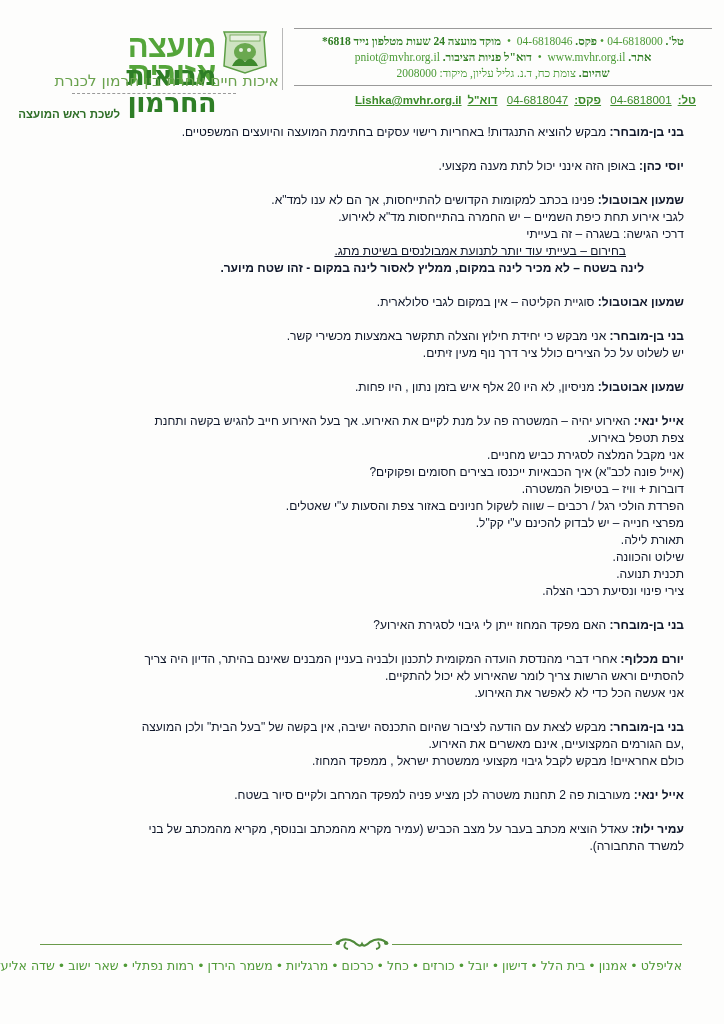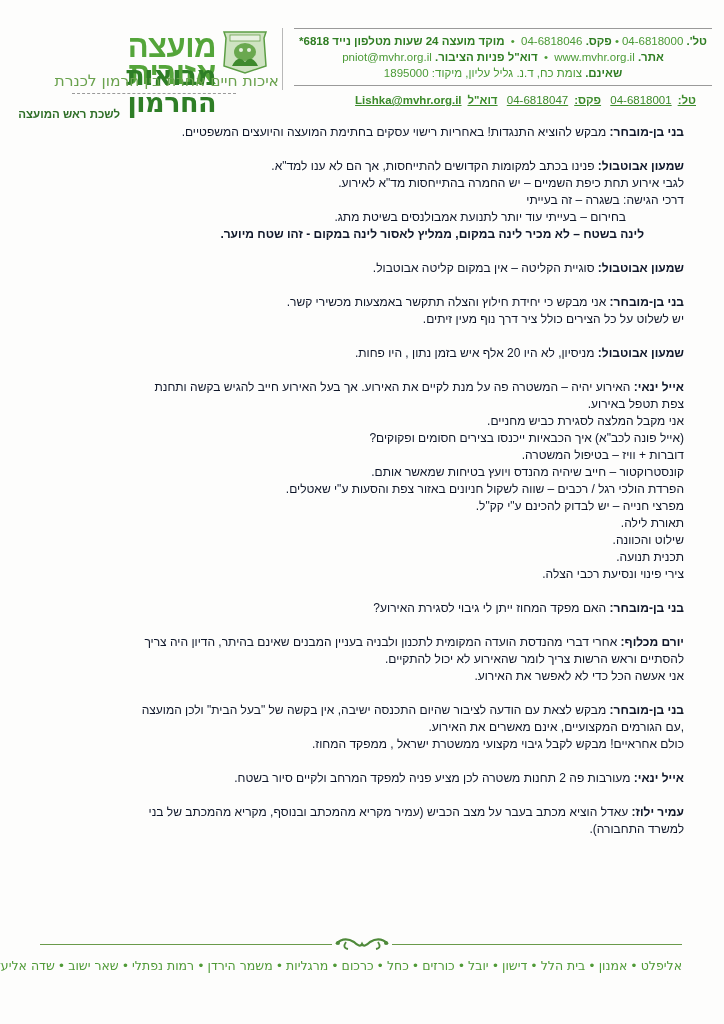--- a/index.html
+++ b/index.html
@@ -10,21 +10,21 @@
     color: #2a2a2a;
     position: relative;
   }
   .page { position: absolute; inset: 0; }
 
   
   .hdr-contact {
     position: absolute; top: 28px; right: 12px; width: 418px;
     border-top: 1px solid #9a9a9a; border-bottom: 1px solid #9a9a9a;
     padding: 4px 0 4px; text-align: center;
-    font-family: Liberation Sans, sans-serif;
+    font-family: Liberation Serif, serif;
   }
   .hdr-line { font-size: 11.5px; line-height: 16px; white-space: nowrap; color: #3b8a2a; }
   .hdr-line b { color: #2f7d22; font-weight: bold; }
   .hdr-line .val { color: #4a9a35; }
   .hdr-line .sep { color: #4a9a35; margin: 0 3px; }
   .hdr-lishka {
     position: absolute; top: 94px; right: 12px; width: 418px;
     text-align: right; padding-right: 16px; box-sizing: border-box;
     font-family: "Liberation Sans", sans-serif; font-size: 11.5px; font-weight: bold;
     color: #3b8a2a; white-space: nowrap;
@@ -66,21 +66,21 @@
 
   
   .content {
     position: absolute; top: 124px; right: 40px; width: 640px;
     font-family: "Liberation Sans", sans-serif; font-size: 12px; line-height: 17px;
     color: #0f172a;
   }
   .para { margin: 0 0 17px 0; }
   .para p { margin: 0; }
   .para .spk { font-weight: bold; }
-  .para .indent { padding-right: 58px; }
+  .para .indent { padding-right: 58px; text-decoration: underline; }
   .para .indent2 { padding-right: 40px; }
   .para .bold-line { font-weight: bold; }
 
   
   .footer-rule {
     position: absolute; top: 944px; left: 40px; width: 642px; height: 1px; background: #6a9a4a;
   }
   .footer-flourish { position: absolute; top: 932px; left: 332px; width: 60px; height: 22px; background: #fdfdfc; }
   .footer-towns {
     position: absolute; top: 958px; left: 40px; width: 642px; text-align: center;
@@ -103,22 +103,22 @@
       <b>6818*</b>
     </div>
     <div class="hdr-line">
       <b>אתר.</b>
       <span class="val">www.mvhr.org.il</span>
       <span class="sep">•</span>
       <b>דוא"ל פניות הציבור.</b>
       <span class="val">pniot@mvhr.org.il</span>
     </div>
     <div class="hdr-line">
-      <b>שאינם.</b>
-      <span class="val">צומת כח, ד.נ. גליל עליון, מיקוד: 1895000</span>
+      <b>שהיום.</b>
+      <span class="val">צומת כח, ד.נ. גליל עליון, מיקוד: 2008000</span>
     </div>
   </div>
 
   <div class="hdr-lishka">
     <span>טל:</span><span class="num">04-6818001</span>
     <span>פקס:</span><span class="num">04-6818047</span>
     <span>דוא"ל</span><span>Lishka@mvhr.org.il</span>
   </div>
 
   <div class="vsep"></div>
@@ -136,50 +136,52 @@
   <div class="logo-tagline">איכות חיים אחרת בין חרמון לכנרת</div>
   <div class="dash-line"></div>
   <div class="office-title">לשכת ראש המועצה</div>
 
   <div class="content">
 
     <div class="para">
       <p><span class="spk">בני בן-מובחר:</span> <span>מבקש להוציא התנגדות! באחריות רישוי עסקים בחתימת המועצה והיועצים המשפטיים.</span></p>
     </div>
 
+    <div class="para">
+      <p><span class="spk">יוסי כהן:</span> <span>באופן הזה אינני יכול לתת מענה מקצועי.</span></p>
+    </div>
 
     <div class="para">
       <p><span class="spk">שמעון אבוטבול:</span> <span>פנינו בכתב למקומות הקדושים להתייחסות, אך הם לא ענו למד"א.</span></p>
       <p>לגבי אירוע תחת כיפת השמיים – יש החמרה בהתייחסות מד"א לאירוע.</p>
       <p>דרכי הגישה: בשגרה – זה בעייתי</p>
       <p class="indent">בחירום – בעייתי עוד יותר לתנועת אמבולנסים בשיטת מתג.</p>
       <p class="bold-line indent2">לינה בשטח – לא מכיר לינה במקום, ממליץ לאסור לינה במקום - זהו שטח מיוער.</p>
     </div>
 
 
     <div class="para">
-      <p><span class="spk">שמעון אבוטבול:</span> <span>סוגיית הקליטה – אין במקום קליטה אבוטבול.</span></p>
+      <p><span class="spk">שמעון אבוטבול:</span> <span>סוגיית הקליטה – אין במקום לגבי סלולארית.</span></p>
     </div>
 
     <div class="para">
       <p><span class="spk">בני בן-מובחר:</span> <span>אני מבקש כי יחידת חילוץ והצלה תתקשר באמצעות מכשירי קשר.</span></p>
       <p>יש לשלוט על כל הצירים כולל ציר דרך נוף מעין זיתים.</p>
     </div>
 
     <div class="para">
       <p><span class="spk">שמעון אבוטבול:</span> <span>מניסיון, לא היו 20 אלף איש  בזמן נתון , היו פחות.</span></p>
     </div>
 
     <div class="para">
       <p><span class="spk">אייל ינאי:</span> <span>האירוע יהיה – המשטרה פה על מנת לקיים את האירוע. אך בעל האירוע חייב להגיש בקשה ותחנת</span></p>
       <p>צפת תטפל באירוע.</p>
       <p>אני מקבל המלצה לסגירת כביש מחניים.</p>
       <p>(אייל פונה לכב"א) איך הכבאיות ייכנסו בצירים חסומים ופקוקים?</p>
       <p>דוברות + וויז – בטיפול המשטרה.</p>
-      <p>קונסטרוקטור – חייב שיהיה מהנדס ויועץ בטיחות שמאשר אותם.</p>
       <p>הפרדת הולכי רגל / רכבים – שווה לשקול חניונים באזור צפת והסעות ע"י שאטלים.</p>
       <p>מפרצי חנייה – יש לבדוק להכינם ע"י קק"ל.</p>
       <p>תאורת לילה.</p>
       <p>שילוט והכוונה.</p>
       <p>תכנית תנועה.</p>
       <p>צירי פינוי ונסיעת רכבי הצלה.</p>
     </div>
 
     <div class="para">
       <p><span class="spk">בני בן-מובחר:</span> <span>האם מפקד המחוז ייתן לי גיבוי לסגירת האירוע?</span></p>

